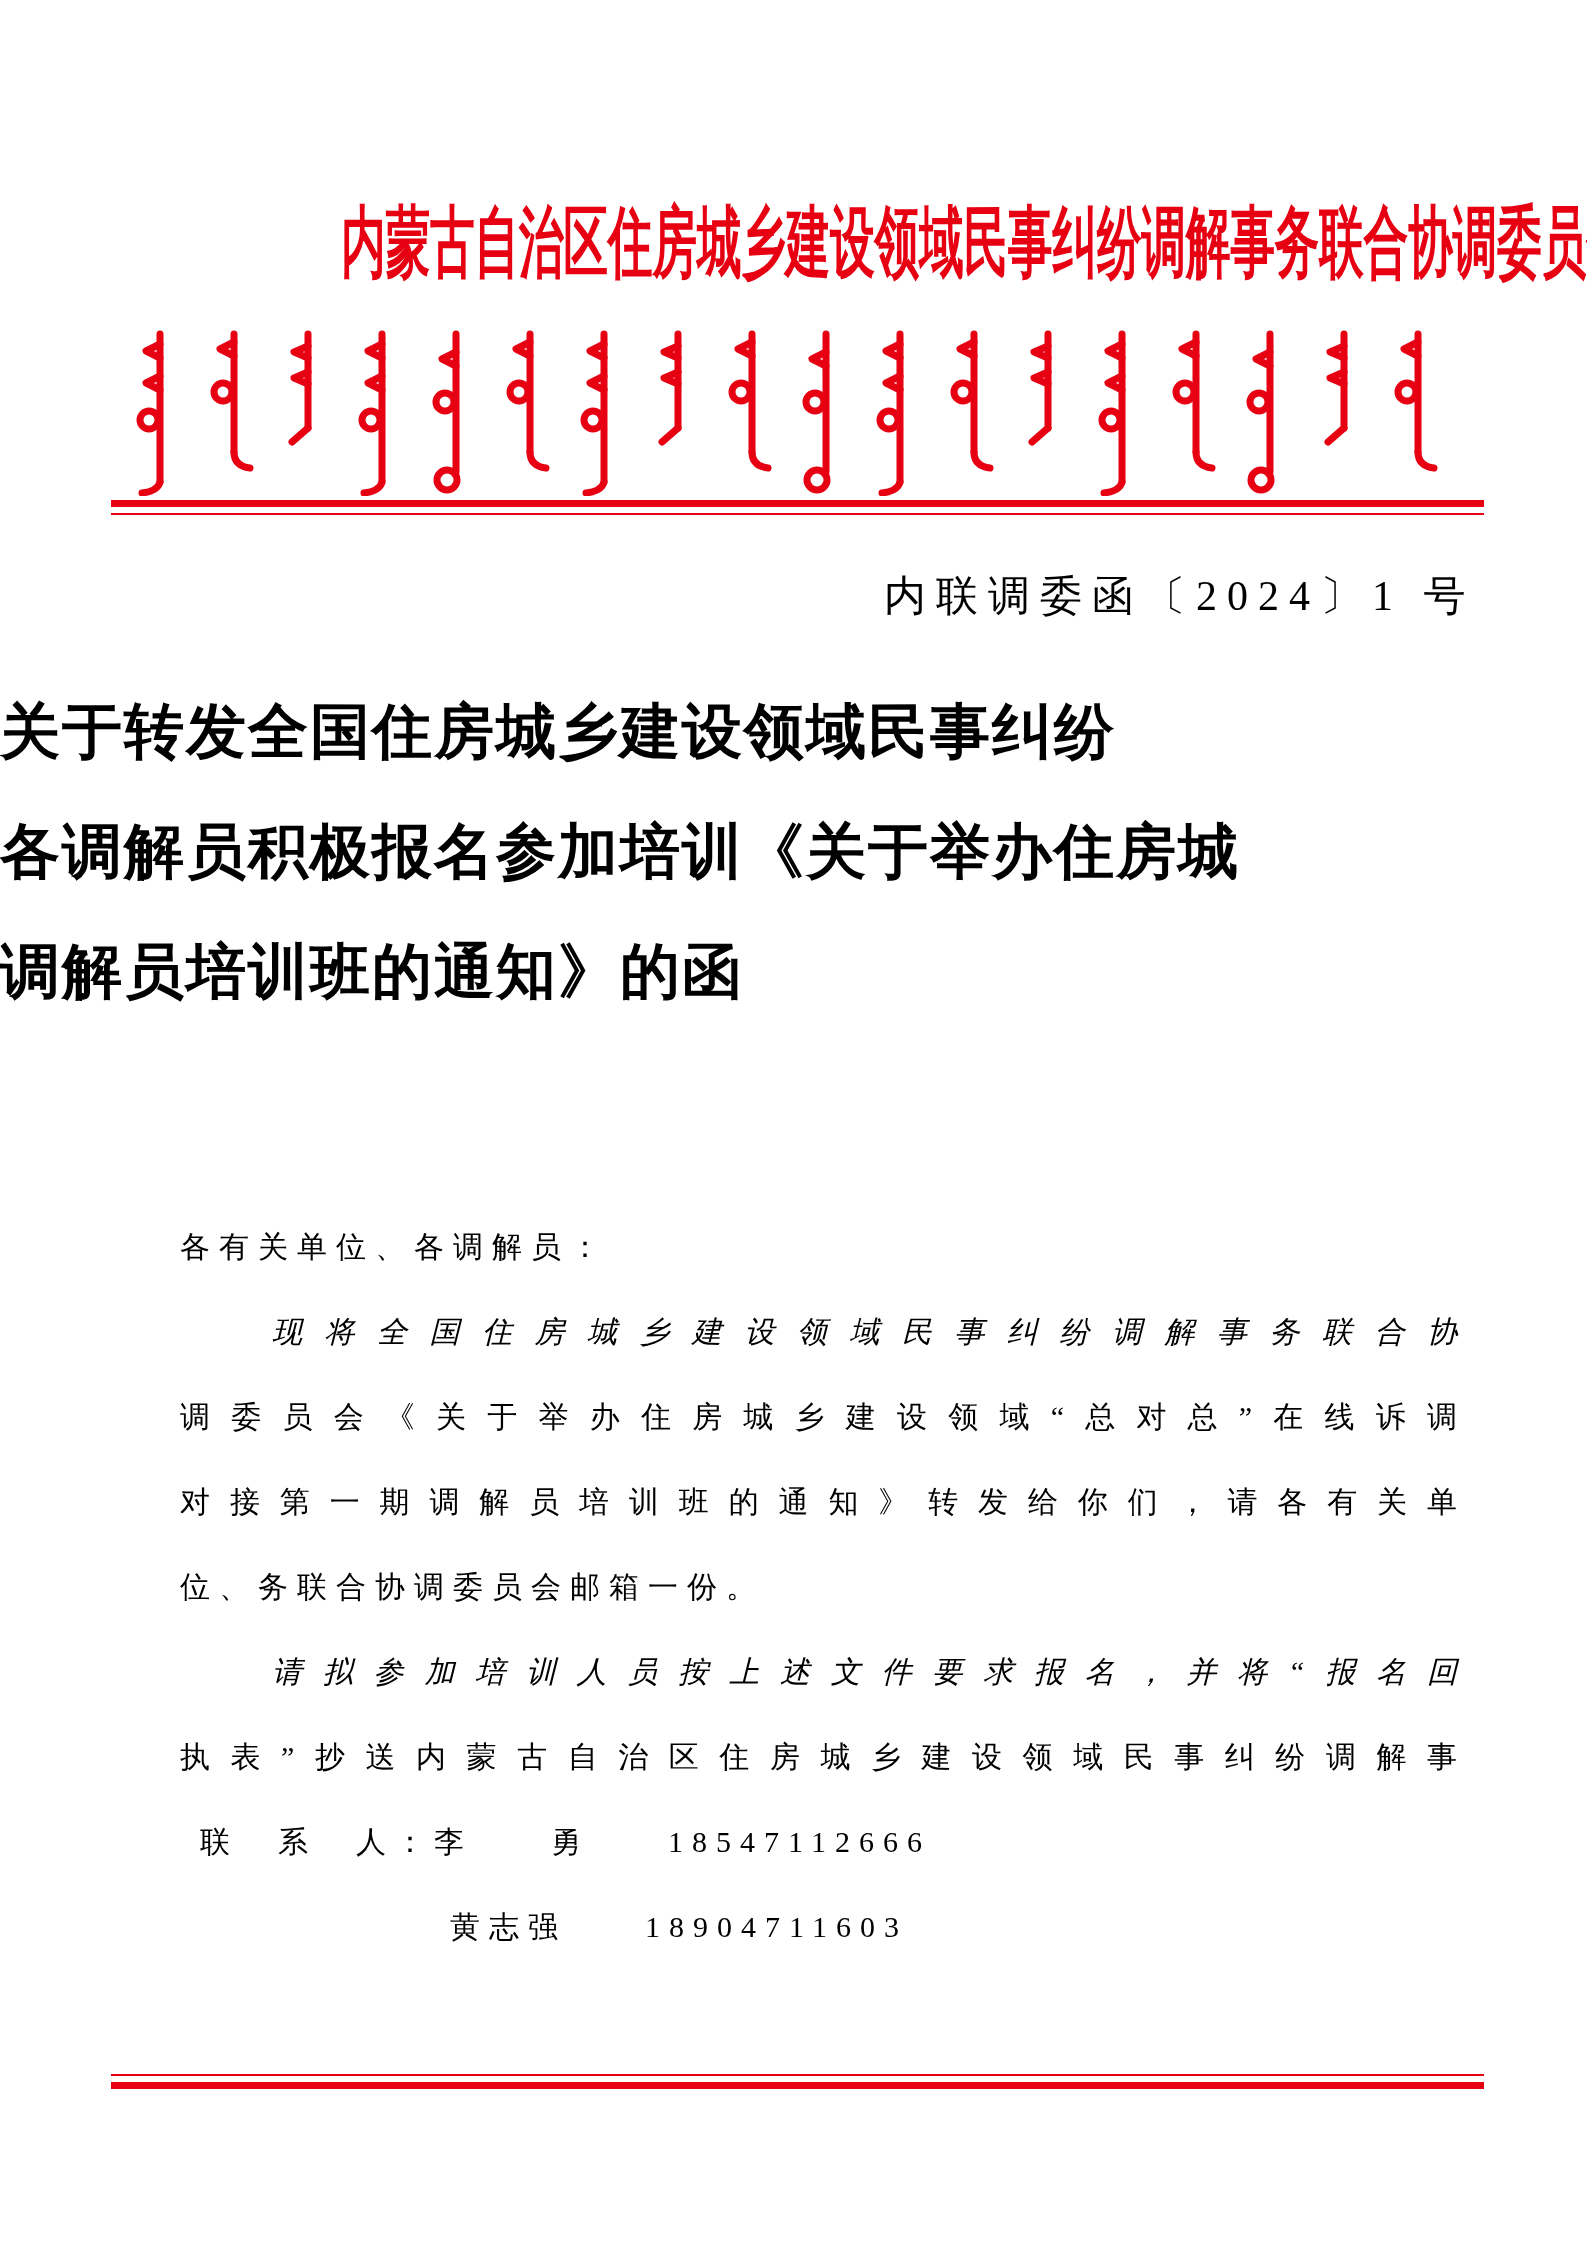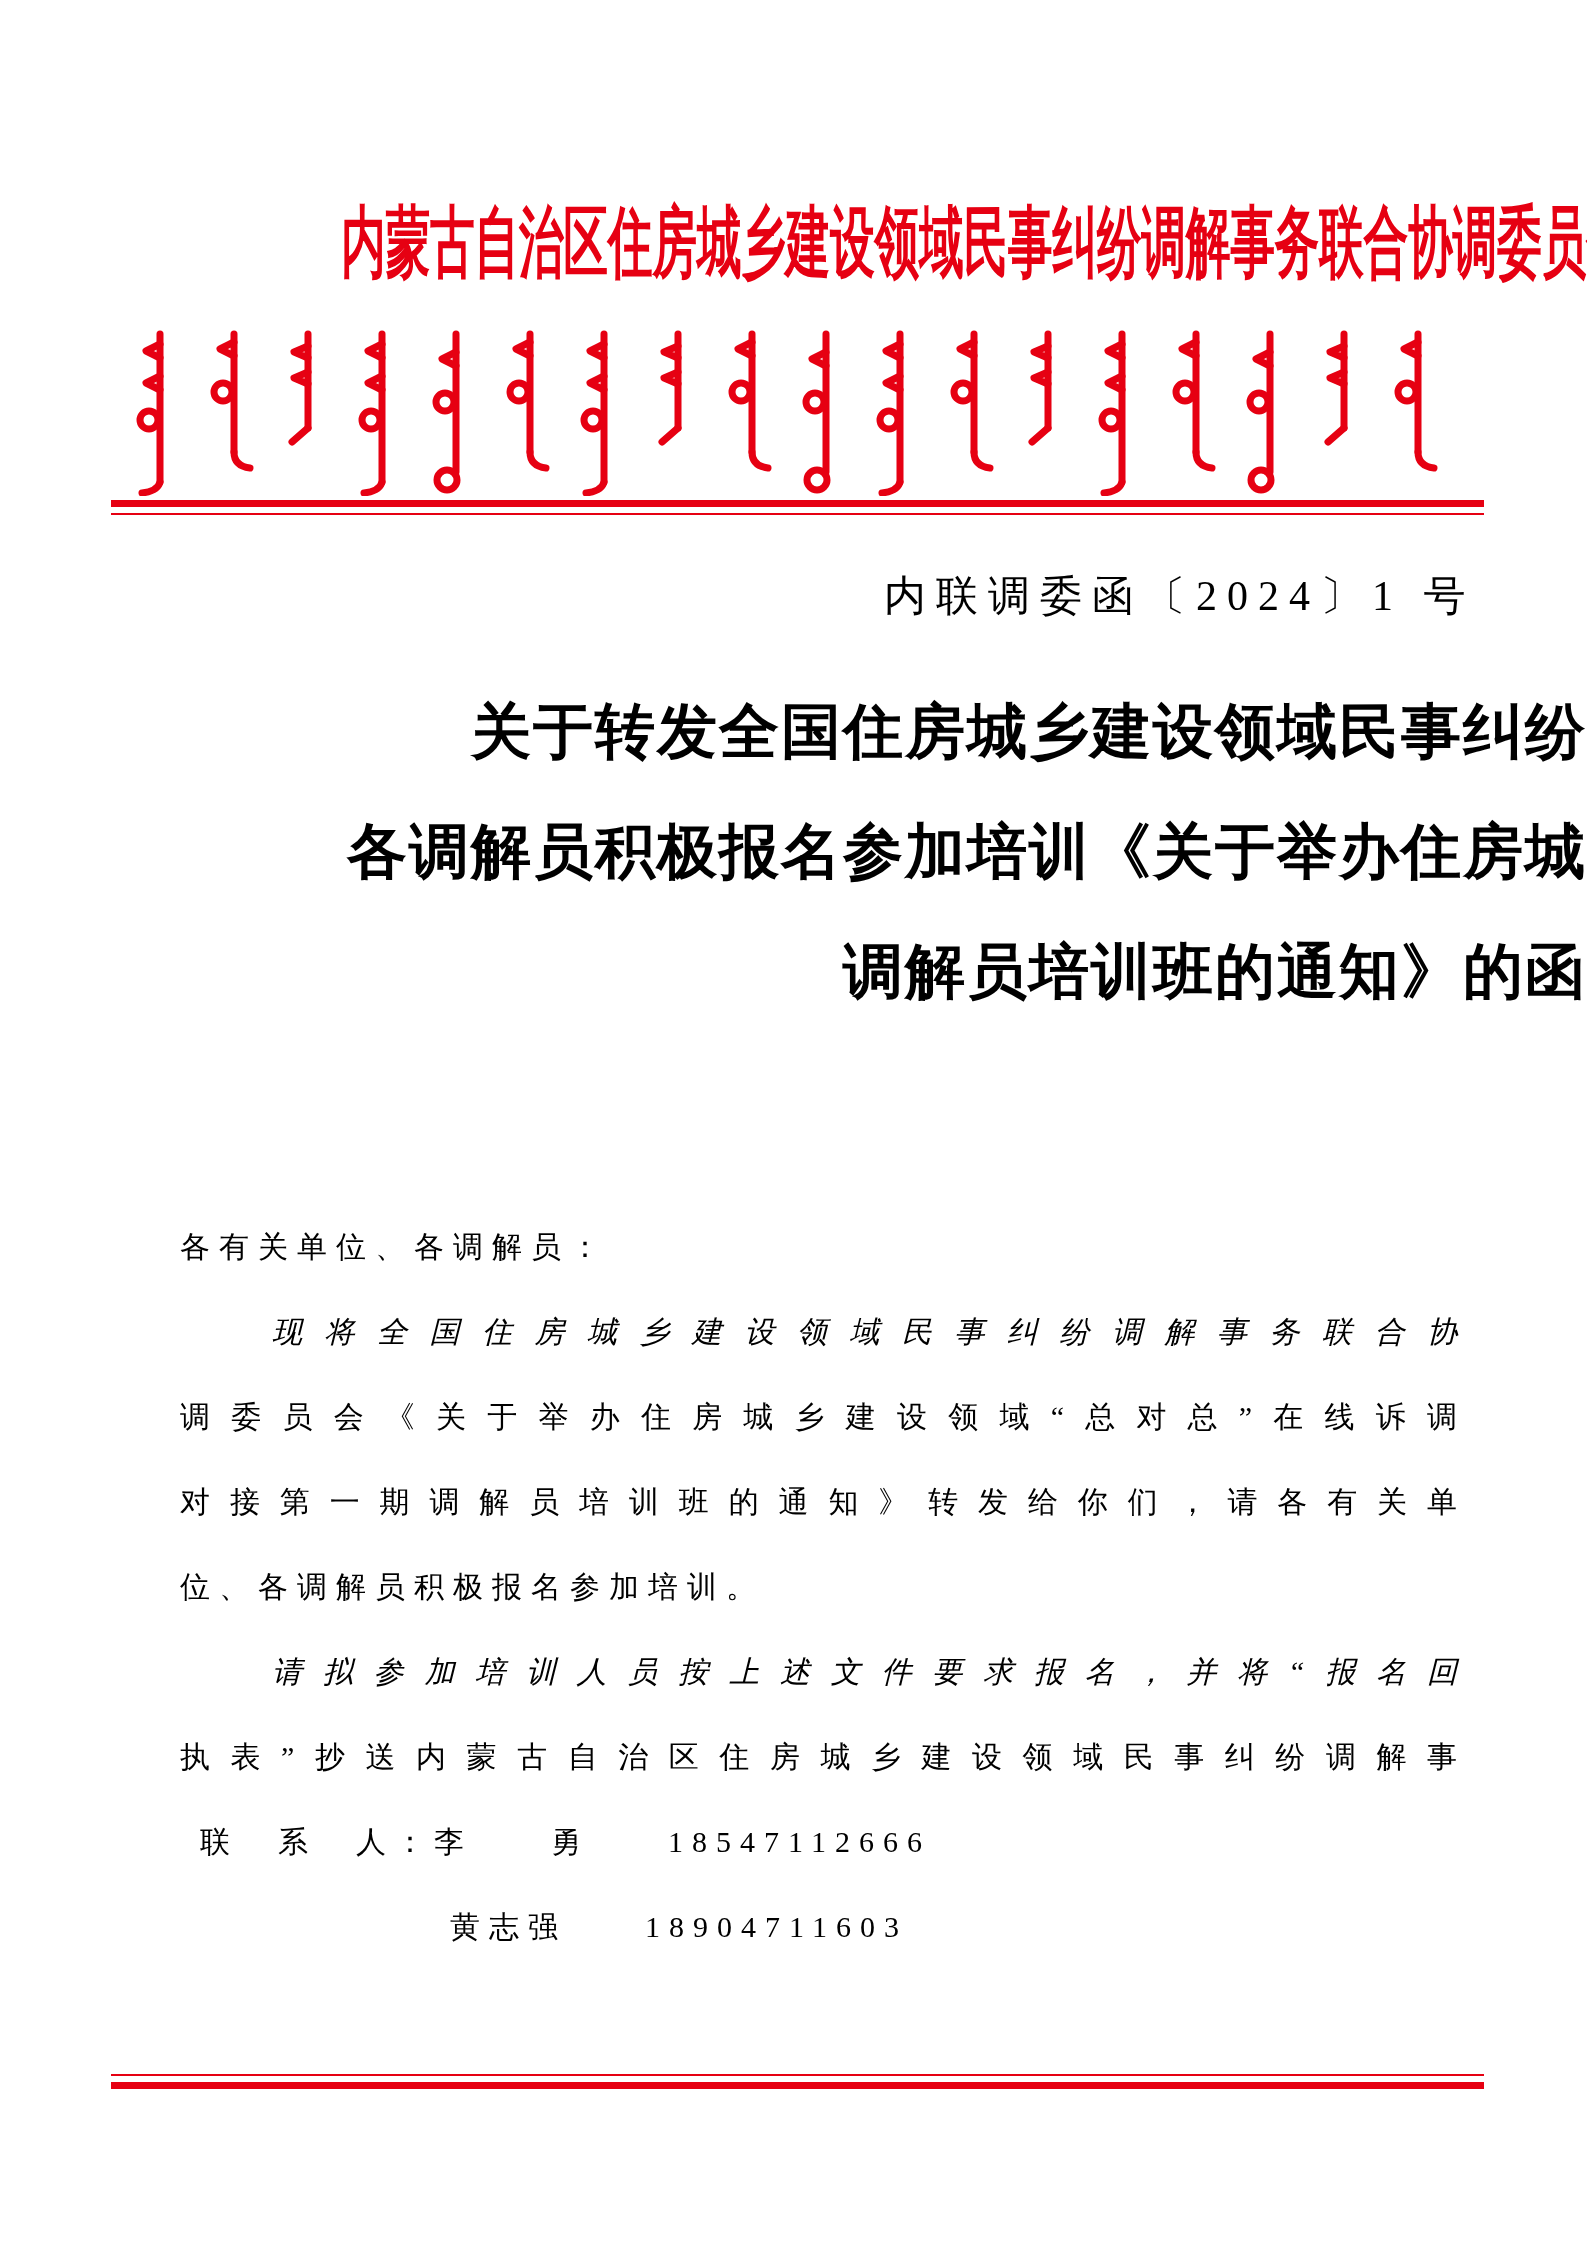--- a/index.html
+++ b/index.html
@@ -55,21 +55,21 @@
     letter-spacing: 10px;
     white-space: nowrap;
   }
 
   
   .doc-title {
     position: absolute;
     top: 672px;
     left: 0;
     width: 1587px;
-    text-align: right;
+    text-align: left;
     font-weight: bold;
     font-size: 60px;
     letter-spacing: 2px;
   }
   .t-line { height: 120px; line-height: 120px; white-space: nowrap; }
 
   
   .body-text {
     position: absolute;
     top: 1204px;
@@ -156,21 +156,21 @@
     <div class="t-line">各调解员积极报名参加培训《关于举办住房城</div>
     <div class="t-line">调解员培训班的通知》的函</div>
   </div>
 
   <div class="body-text">
     <div class="b-line">各有关单位、各调解员：</div>
 
     <div class="b-line b-just b-indent">现将全国住房城乡建设领域民事纠纷调解事务联合协</div>
     <div class="b-line b-just">调委员会《关于举办住房城乡建设领域“总对总”在线诉调</div>
     <div class="b-line b-just">对接第一期调解员培训班的通知》转发给你们，请各有关单</div>
-    <div class="b-line">位、各调解员积极报名参加培训。</div>
+    <div class="b-line">位、务联合协调委员会邮箱一份。</div>
 
     <div class="b-line b-just b-indent">请拟参加培训人员按上述文件要求报名，并将“报名回</div>
     <div class="b-line b-just">执表”抄送内蒙古自治区住房城乡建设领域民事纠纷调解事</div>
 
     <div class="b-line b-contact1">联　系　人：李　　勇　　18547112666</div>
     <div class="b-line b-contact2">黄志强　　18904711603</div>
   </div>
 
   <div class="rule rule-bottom-thin"></div>
   <div class="rule rule-bottom-thick"></div>

